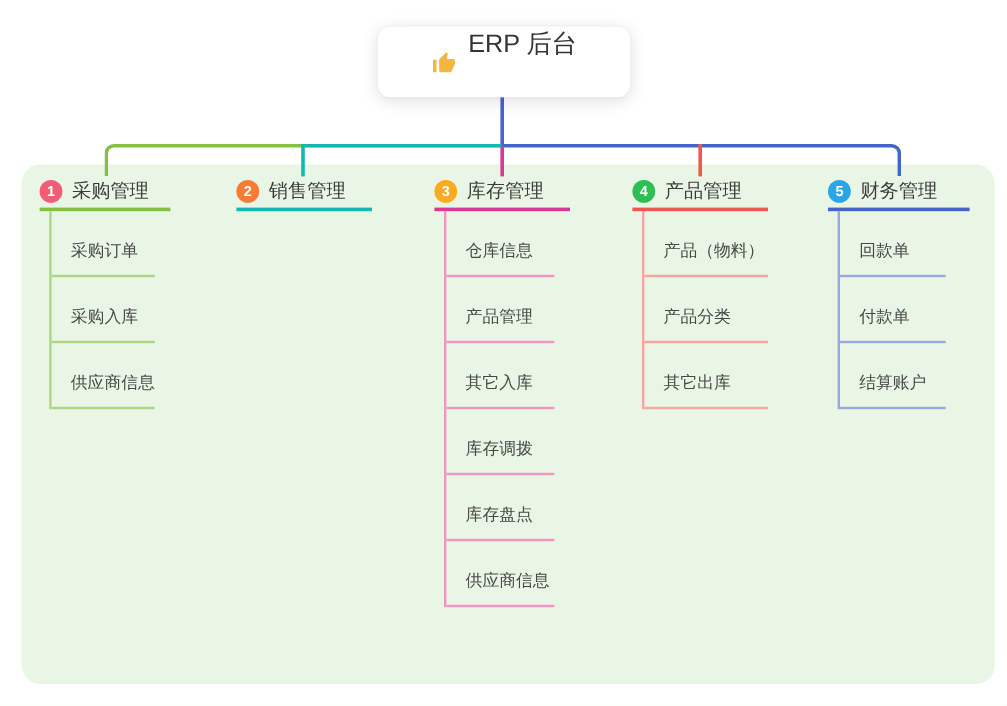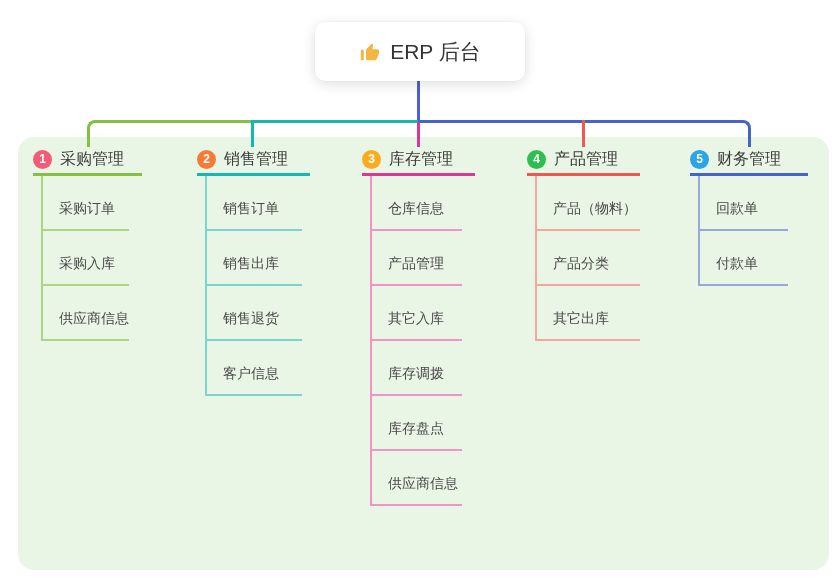--- a/index.html
+++ b/index.html
@@ -6,21 +6,21 @@
   html,body { width:839px; height:588px; background:#ffffff;
               font-family:"Liberation Sans","DejaVu Sans",sans-serif; }
   .stage { position:relative; width:839px; height:588px; overflow:hidden; }
 
   .panel { position:absolute; left:18px; top:137px; width:811px; height:433px;
            border-radius:16px; }
 
   .root-card { position:absolute; left:315px; top:22px; width:210px; height:59px;
                background:#ffffff; border-radius:10px;
                box-shadow:0 3px 14px rgba(0,0,0,.13), 0 0 2px rgba(0,0,0,.05);
-               display:flex; align-items:center; justify-content:center; gap:9px;
+               display:flex; justify-content:center; gap:9px;
                font-size:21px; color:#333; cursor:pointer; }
   .root-icon { display:flex; align-items:center; }
 
   .conn { position:absolute; }
   .corner-l { border-left:3px solid; border-top:3px solid; border-top-left-radius:8px; }
   .corner-r { border-top:3px solid; border-right:3px solid; border-top-right-radius:8px; }
 
   .branch { position:absolute; top:146px; }
   .branch-header { display:flex; align-items:center; gap:8px; height:30px;
                    border-bottom:3px solid var(--main); width:var(--w);
@@ -74,34 +74,20 @@
           <span>供应商信息</span>
         </div>
     </div>
   </div>
 
   <div class="branch" style="left: 197px; --w: 113px; --cw: 95px; --main: #14B8B1; --light: #7BD4CE; --badge: #F57B36;">
     <div class="branch-header">
       <span class="badge">2</span>
       <span>销售管理</span>
     </div>
-    <div class="children">
-      <div class="child">
-          <span>销售订单</span>
-        </div>
-      <div class="child">
-          <span>销售出库</span>
-        </div>
-      <div class="child">
-          <span>销售退货</span>
-        </div>
-      <div class="child">
-          <span>客户信息</span>
-        </div>
-    </div>
   </div>
 
   <div class="branch" style="left: 362px; --w: 113px; --cw: 90px; --main: #D93896; --light: #EF94C4; --badge: #FBAB1F;">
     <div class="branch-header">
       <span class="badge">3</span>
       <span>库存管理</span>
     </div>
     <div class="children">
       <div class="child">
           <span>仓库信息</span>
@@ -147,16 +133,19 @@
       <span class="badge">5</span>
       <span>财务管理</span>
     </div>
     <div class="children">
       <div class="child">
           <span>回款单</span>
         </div>
       <div class="child">
           <span>付款单</span>
         </div>
+      <div class="child">
+          <span>结算账户</span>
+        </div>
     </div>
   </div>
 
 </div>
 
 </body></html>

